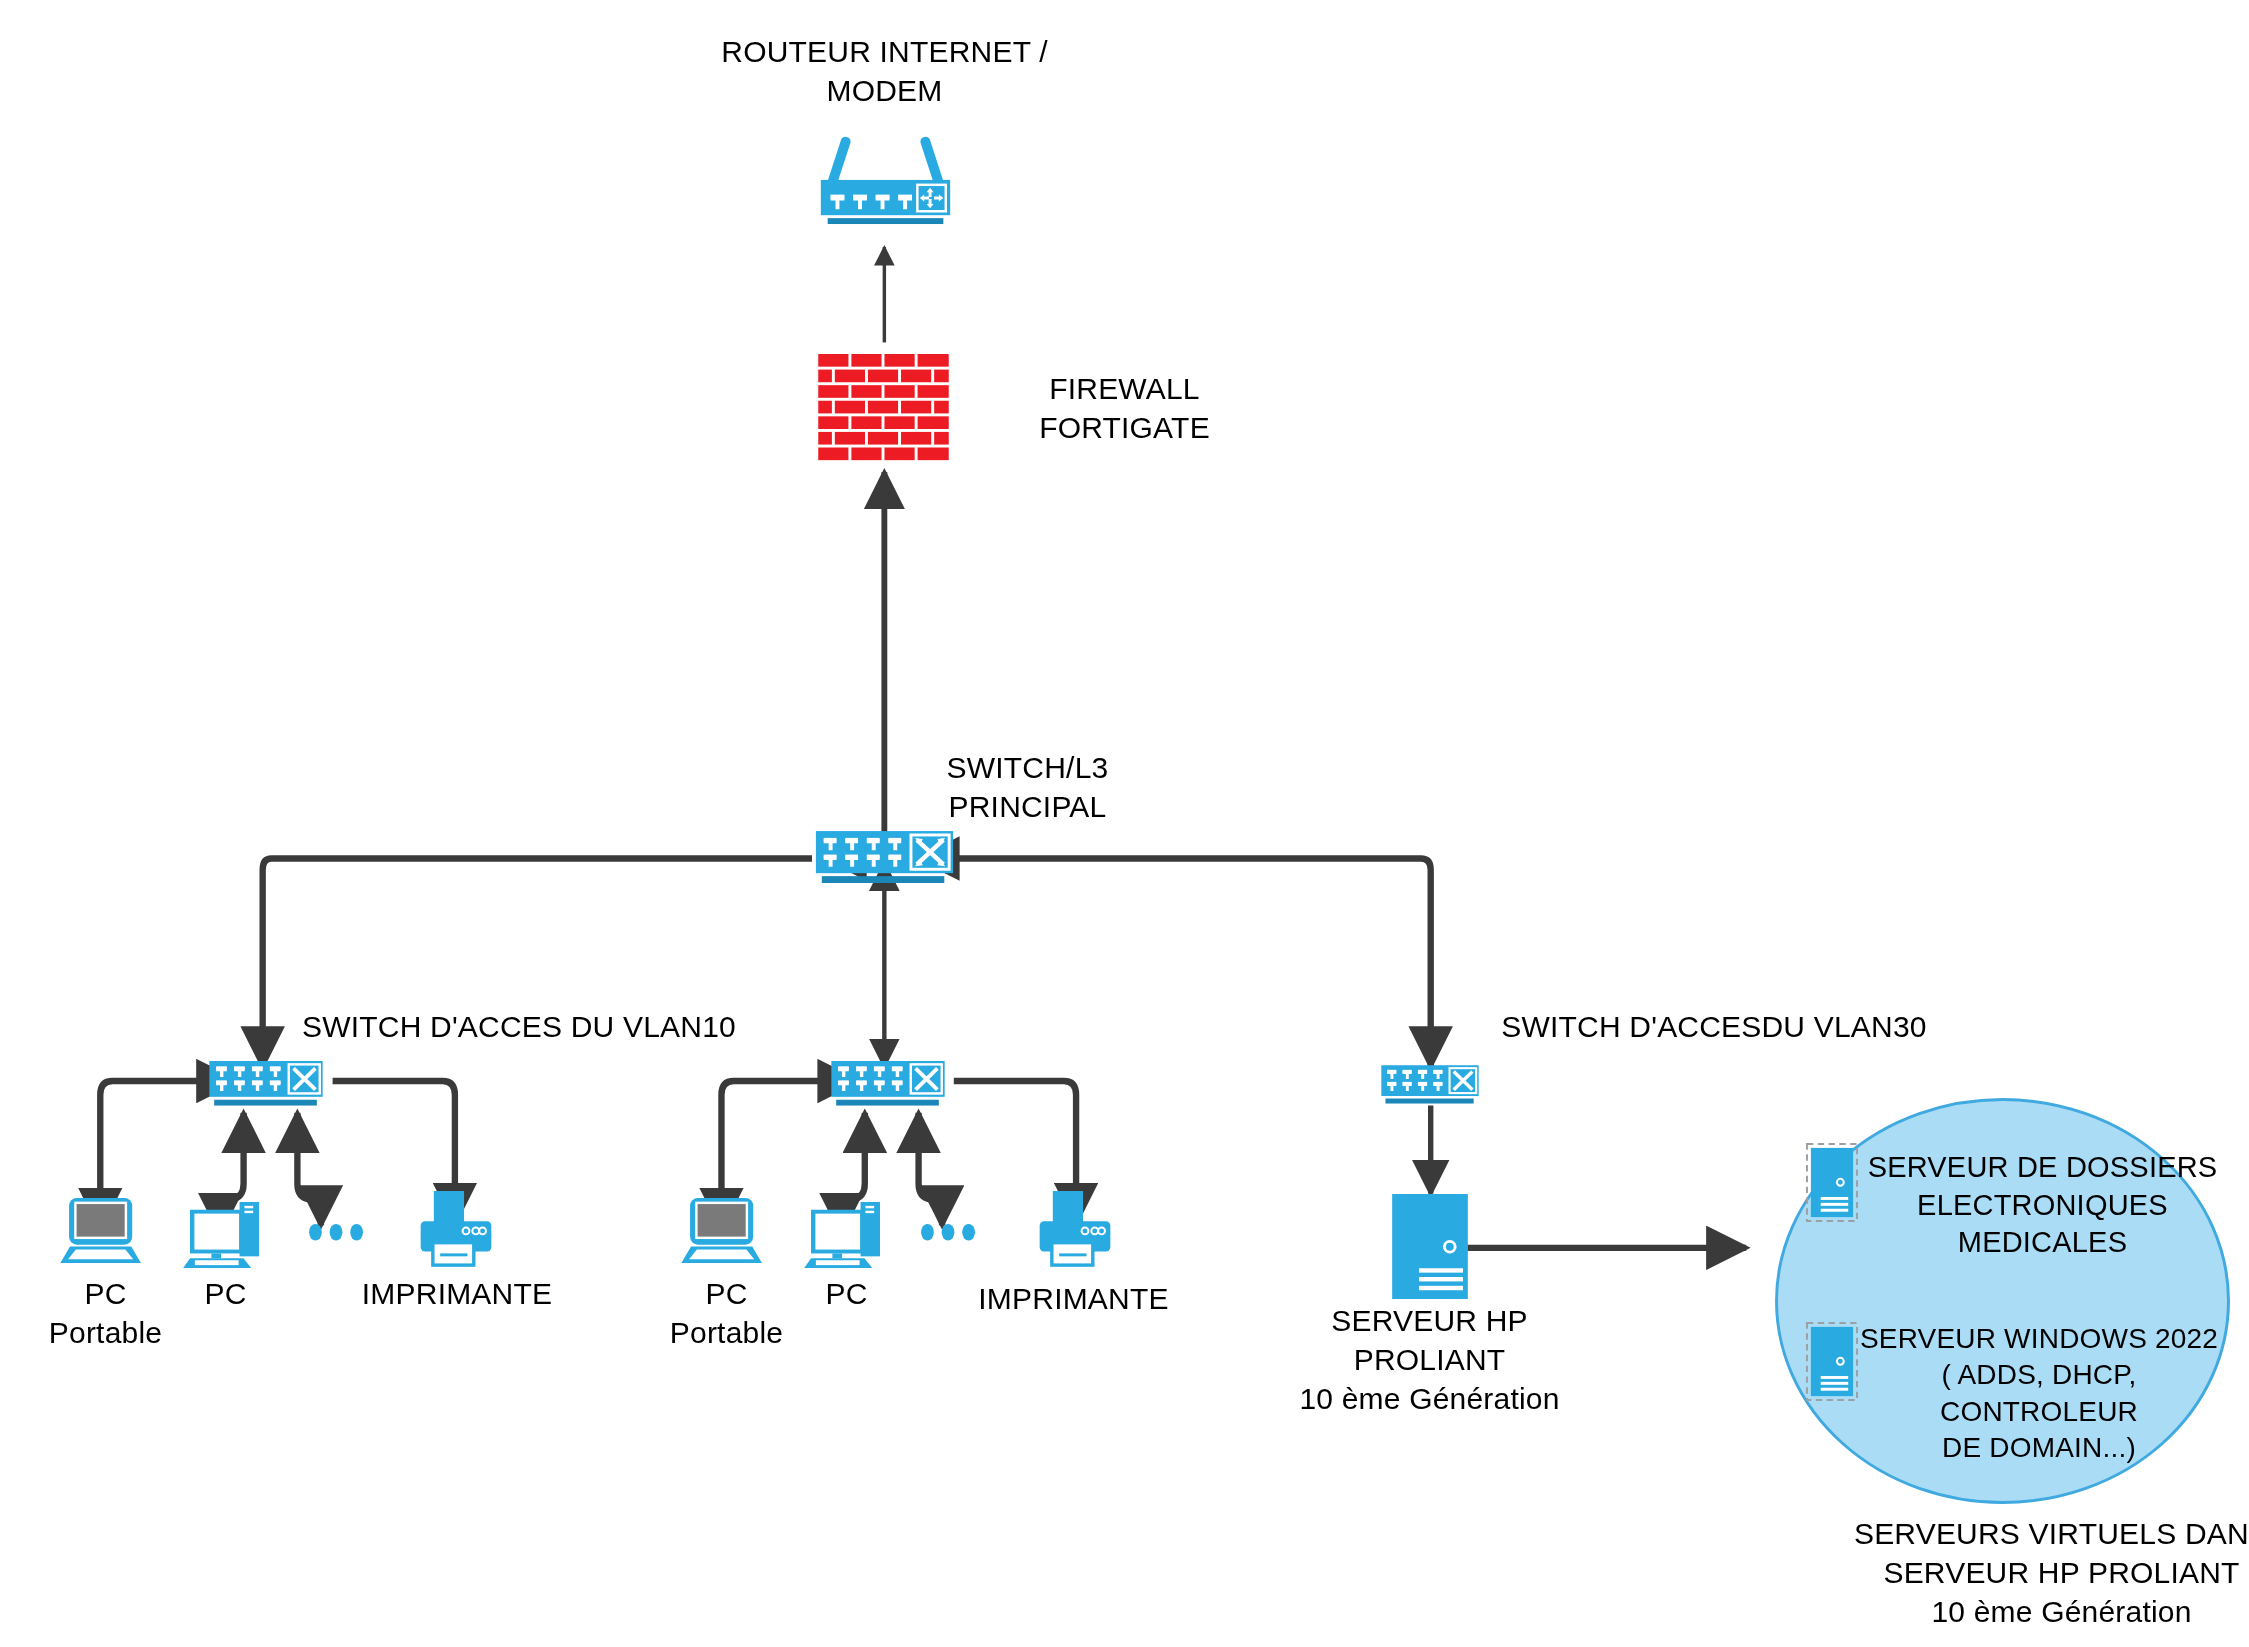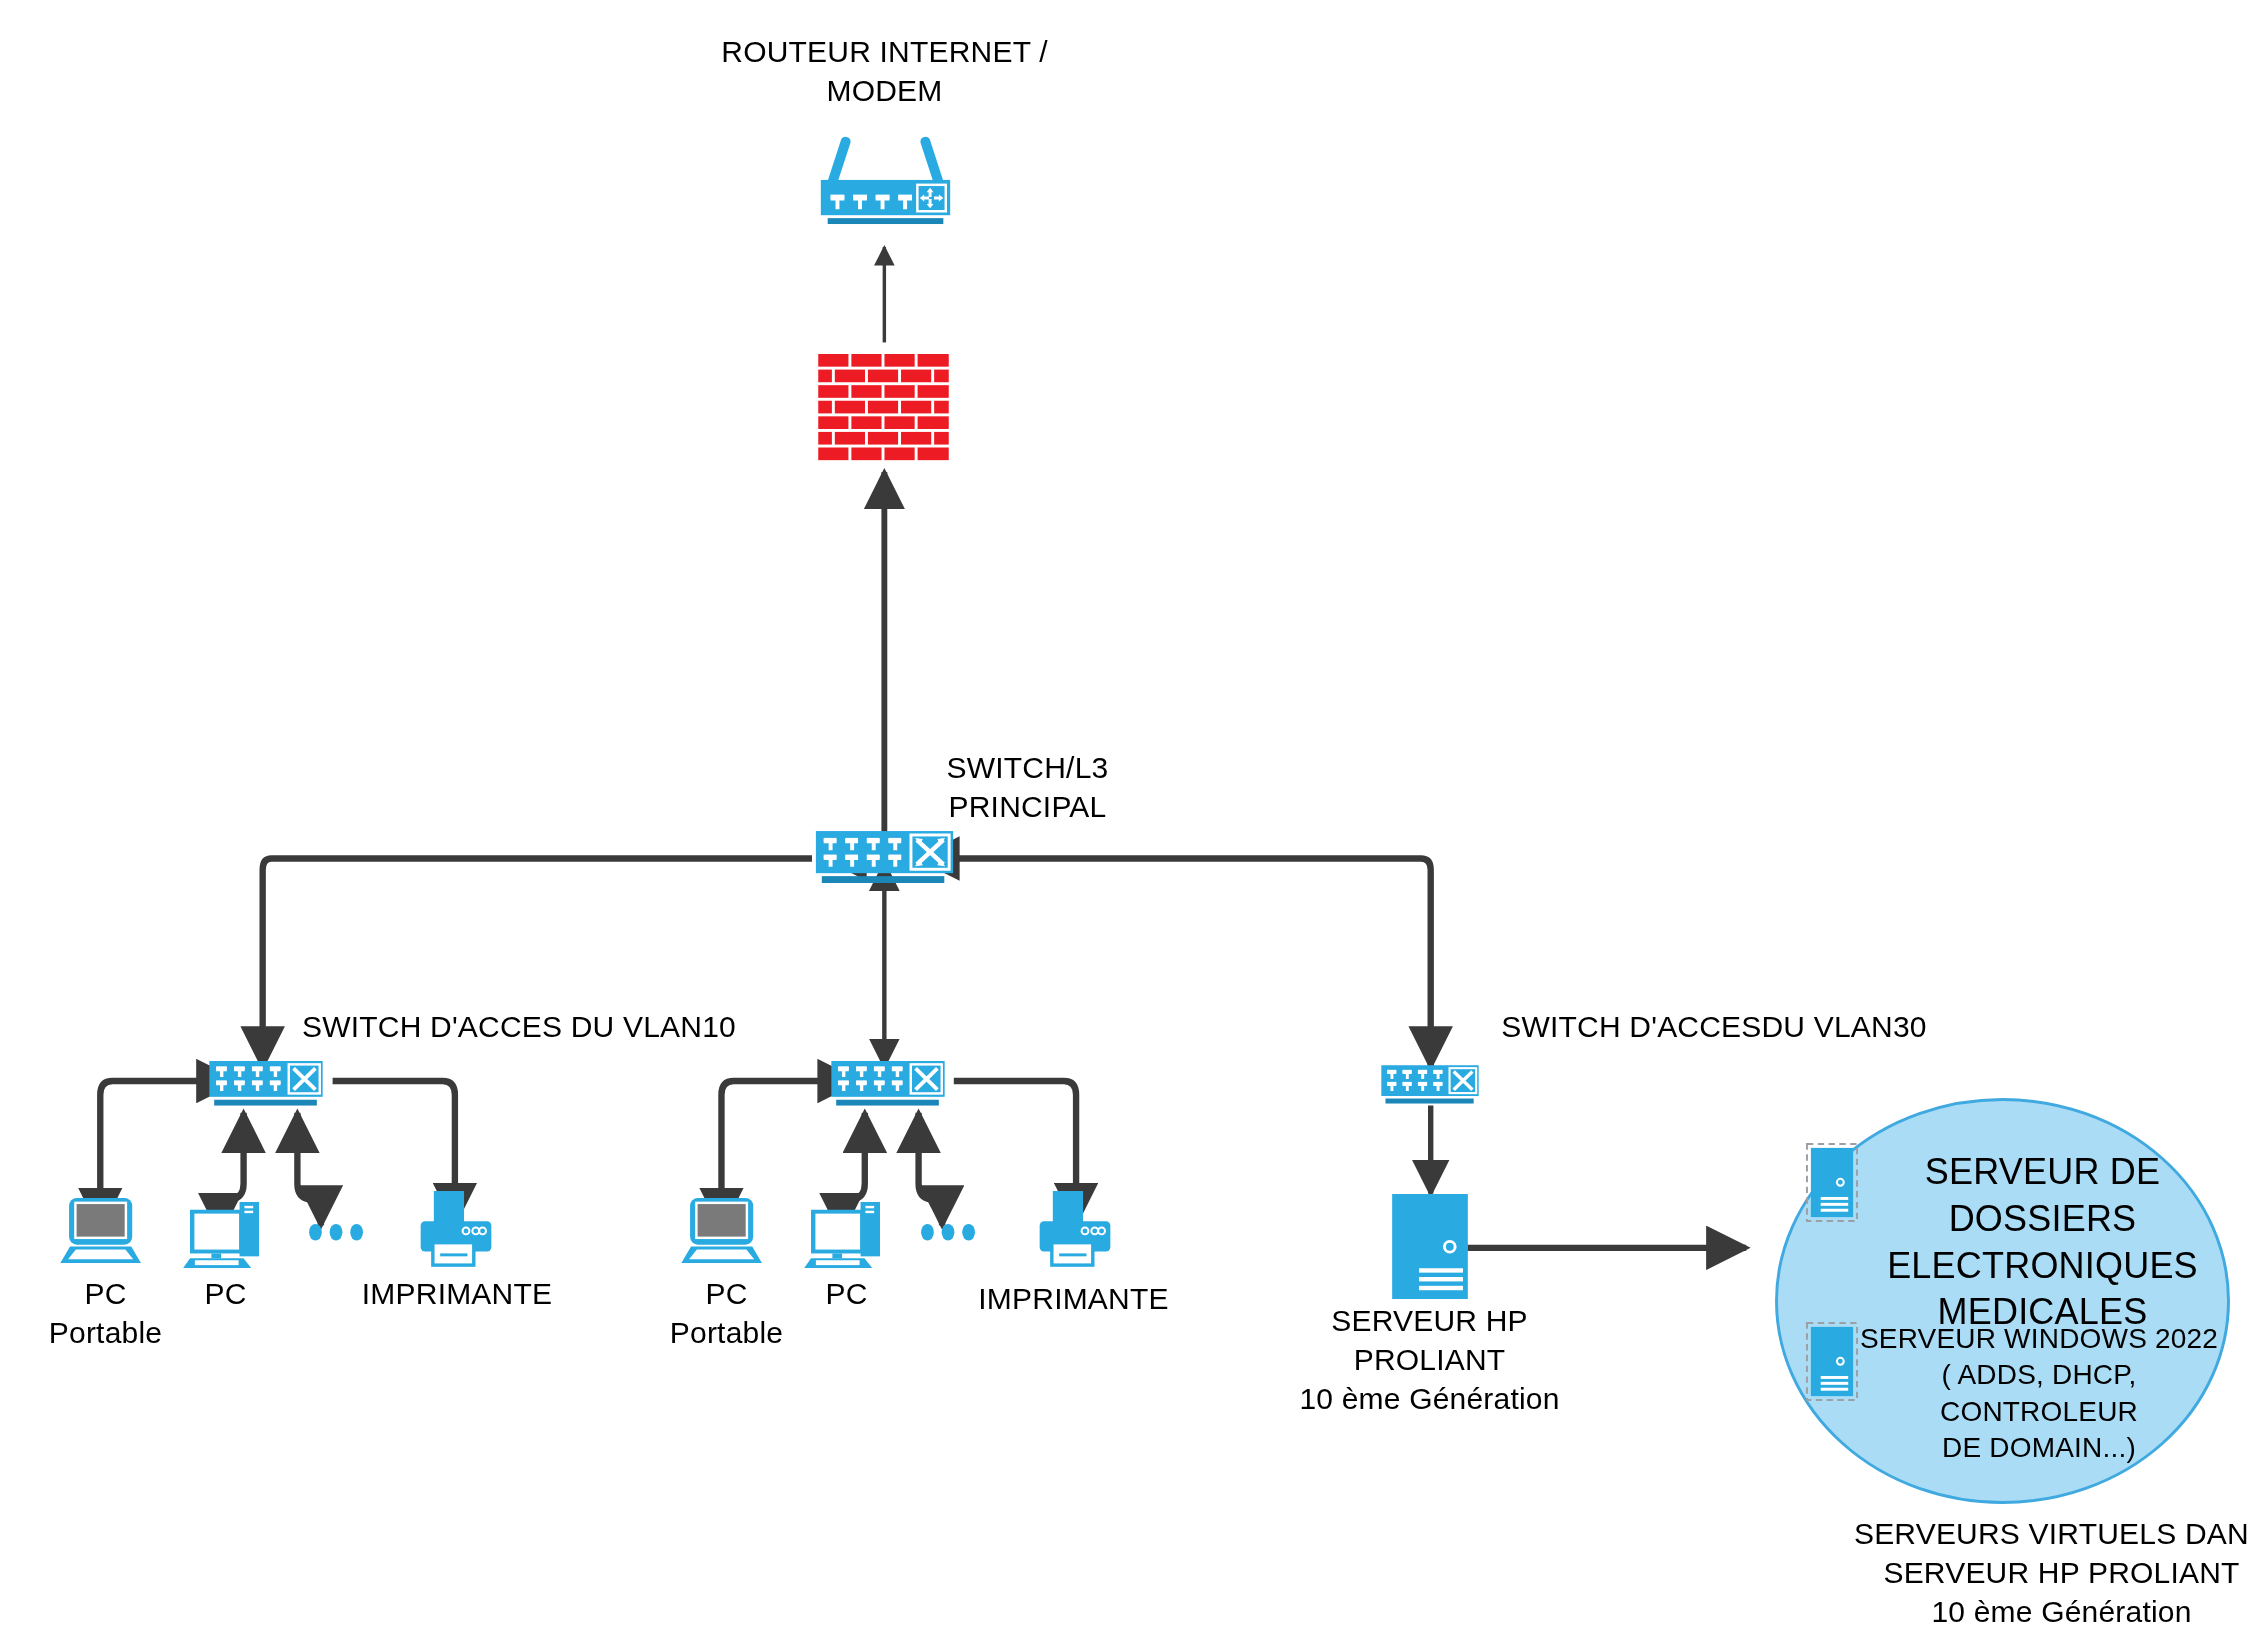--- a/index.html
+++ b/index.html
@@ -131,20 +131,22 @@
         <rect x="102" y="160" width="62" height="26"></rect>
           <rect x="170" y="160" width="62" height="26"></rect>
           <rect x="238" y="160" width="30" height="26"></rect>
         <rect x="0" y="192" width="62" height="26"></rect>
           <rect x="68" y="192" width="62" height="26"></rect>
         <rect x="136" y="192" width="62" height="26"></rect>
           <rect x="204" y="192" width="64" height="26"></rect>
       </g>
     </svg>
   </div>
+  <div class="lbl c" style="left:973px;top:369px;width:303px;">FIREWALL
+FORTIGATE</div>
 
   <div class="dev" style="left:811px;top:831px;width:147px;height:54px;">
     <svg viewBox="0 0 300 110" width="147" height="54">
       <rect x="10" y="0" width="280" height="86" fill="#29abe2"></rect>
       <g fill="#ffffff">
         <g>
           <path d="M26 16h26v9H44v14h-8V25h-10z"></path>
             <rect x="26" y="14" width="26" height="8"></rect>
           <path d="M70 16h26v9H88v14h-8V25H70z"></path>
             <rect x="70" y="14" width="26" height="8"></rect>
@@ -402,21 +404,21 @@
   <div class="dev" style="left:1805px;top:1142px;width:54px;height:81px;">
     <svg viewBox="0 0 110 165" width="54" height="81">
       <rect x="4" y="4" width="102" height="157" fill="none" stroke="#9aa0a6" stroke-width="4" stroke-dasharray="13 9"></rect>
       <rect x="12" y="12" width="86" height="141" fill="#29abe2"></rect>
       <circle cx="72" cy="82" r="7" fill="none" stroke="#ffffff" stroke-width="4"></circle>
       <rect x="32" y="112" width="56" height="6" fill="#ffffff"></rect>
       <rect x="32" y="124" width="56" height="6" fill="#ffffff"></rect>
       <rect x="32" y="136" width="56" height="6" fill="#ffffff"></rect>
     </svg>
   </div>
-  <div class="lbl c" style="left:1859px;top:1149px;width:367px;font-size:36px;">SERVEUR DE DOSSIERS
+  <div class="lbl c" style="left:1859px;top:1149px;width:367px;font-size:29px;">SERVEUR DE DOSSIERS
 ELECTRONIQUES
 MEDICALES</div>
 
   <div class="dev" style="left:1805px;top:1321px;width:54px;height:81px;">
     <svg viewBox="0 0 110 165" width="54" height="81">
       <rect x="4" y="4" width="102" height="157" fill="none" stroke="#9aa0a6" stroke-width="4" stroke-dasharray="13 9"></rect>
       <rect x="12" y="12" width="86" height="141" fill="#29abe2"></rect>
       <circle cx="72" cy="82" r="7" fill="none" stroke="#ffffff" stroke-width="4"></circle>
       <rect x="32" y="112" width="56" height="6" fill="#ffffff"></rect>
       <rect x="32" y="124" width="56" height="6" fill="#ffffff"></rect>

